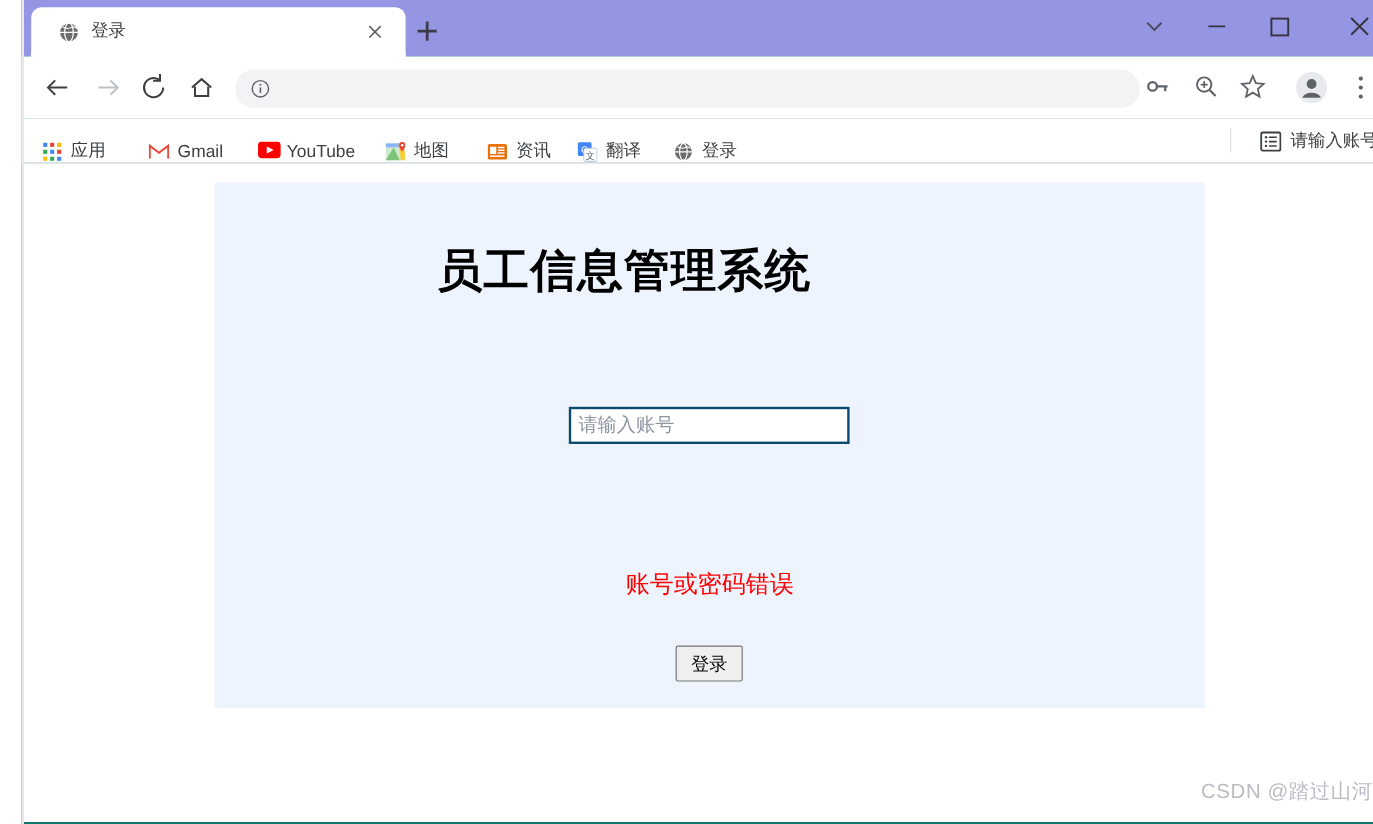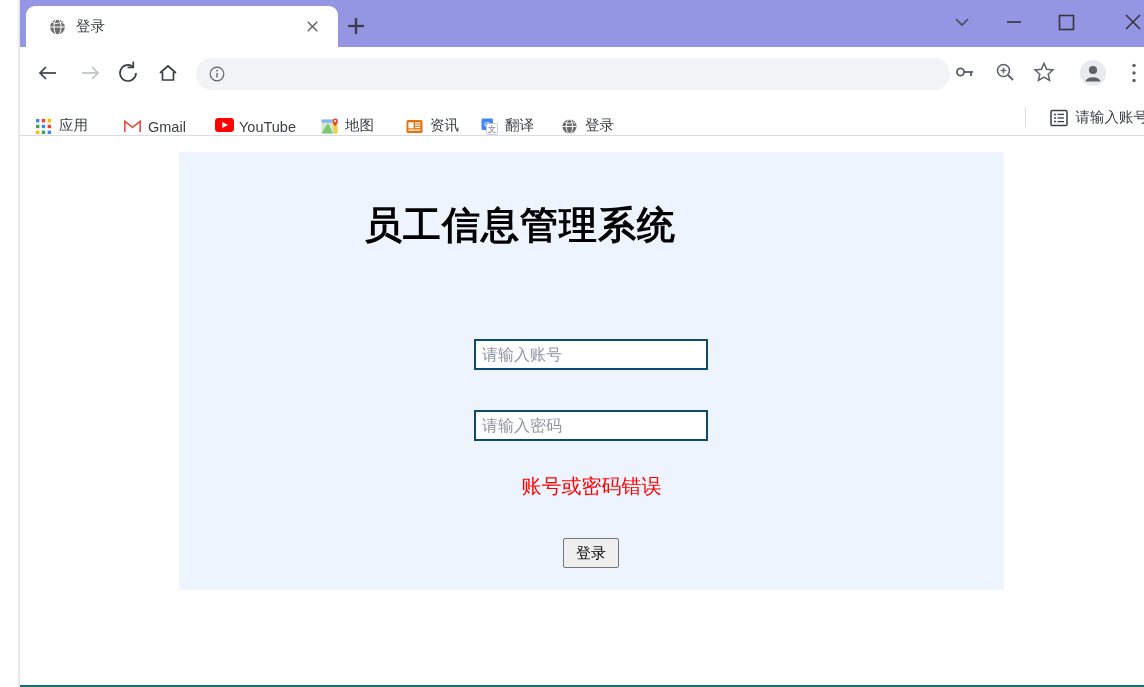--- a/index.html
+++ b/index.html
@@ -525,23 +525,23 @@
   </div>
 
   <div id="page-viewport">
 
     <div id="login-panel">
 
       <div id="app-title">员工信息管理系统</div>
 
       <input class="login-input" id="username-field" type="text" value="" placeholder="请输入账号" style="">
 
-      <input class="login-input" id="password-field" type="text" value="" placeholder="请输入密码" style="">
 
       <div id="error-message">账号或密码错误</div>
 
       <button id="login-button">登录</button>
     </div>
 
+    <div id="csdn-watermark">CSDN @踏过山河</div>
   </div>
 
   <div id="window-edge"></div>
 </div>
 
 </body></html>

